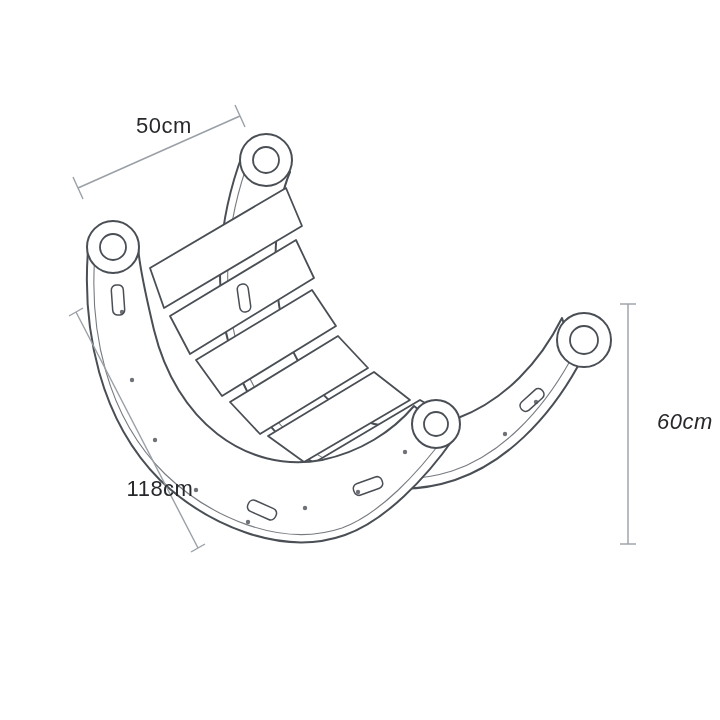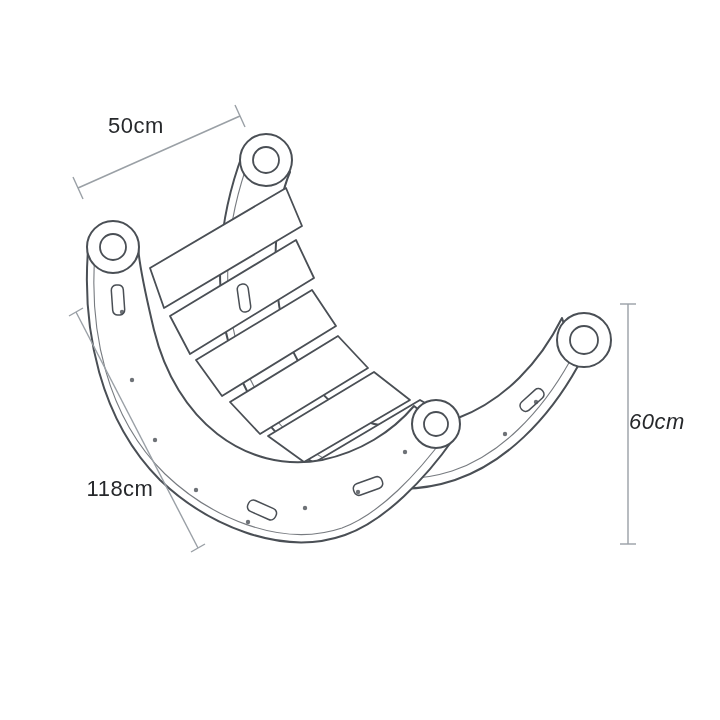--- a/index.html
+++ b/index.html
@@ -25,20 +25,21 @@
   .dot{fill:var(--line-color);opacity:.8;}
   .slot{fill:#ffffff;stroke:var(--line-color);stroke-width:1.5;}
   .dim{stroke:var(--dim-color);stroke-width:1.4;fill:none;}
   .dim-label{
     position:absolute;
     color:var(--label-color);
     font-size:22px;
     letter-spacing:.5px;
     text-align:center;
     white-space:nowrap;
+    margin-left:28px;
   }
 </style>
 </head>
 <body style="background: rgb(255, 255, 255);">
 
 <div class="canvas">
 
   <svg width="720" height="720" viewBox="0 0 720 720">
 
     <path class="rail" d="M 243 153
@@ -118,16 +119,16 @@
     </g>
     <g>
       <line class="dim" x1="628" y1="304" x2="628" y2="544"></line>
       <line class="dim" x1="620" y1="304" x2="636" y2="304"></line>
       <line class="dim" x1="620" y1="544" x2="636" y2="544"></line>
     </g>
   </svg>
 
   <div class="dim-label" style="left:96px;top:113px;width:80px;">50cm</div>
 
-  <div class="dim-label" style="left:75px;top:476px;width:90px;">118cm</div>
+  <div class="dim-label" style="left:87px;top:476px;width:90px;">118cm</div>
 
   <div class="dim-label" style="left:617px;top:409px;width:80px;font-style:italic;">60cm</div>
 </div>
 
 </body></html>

